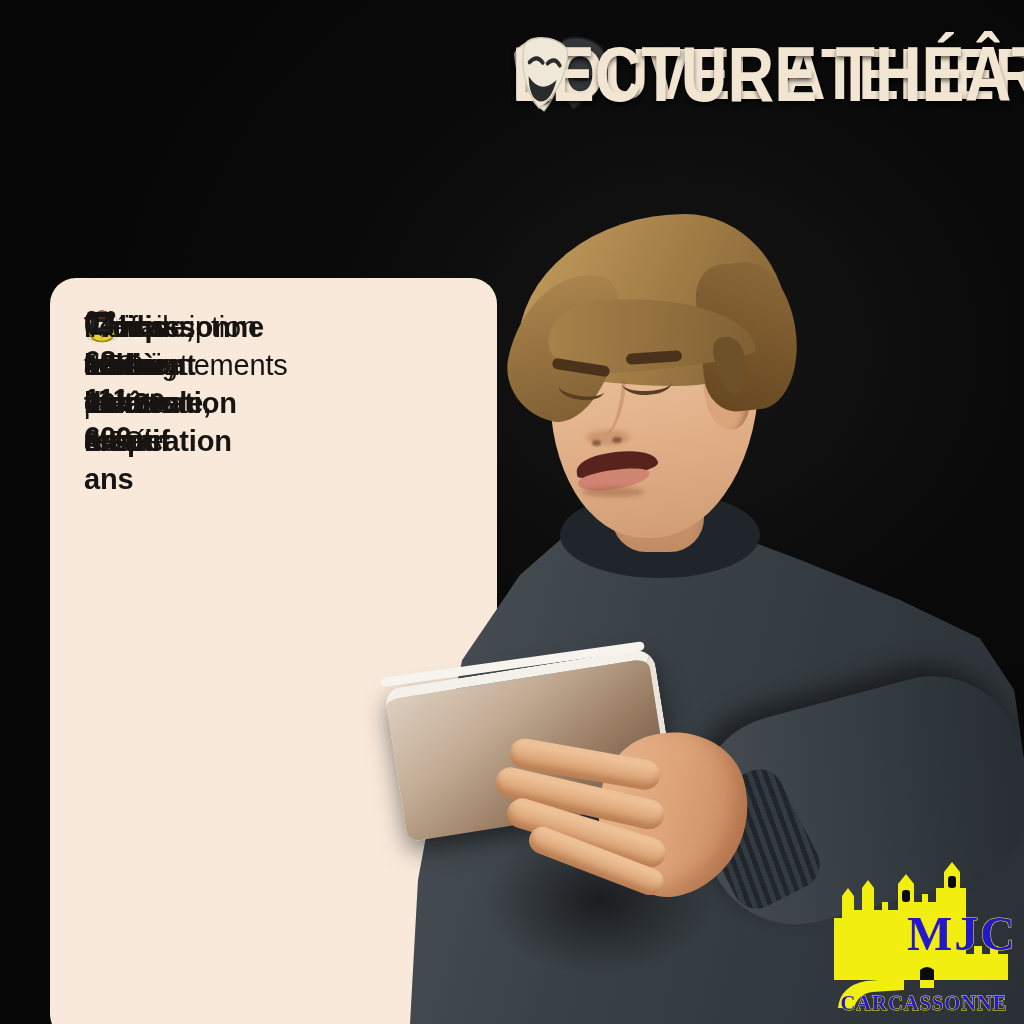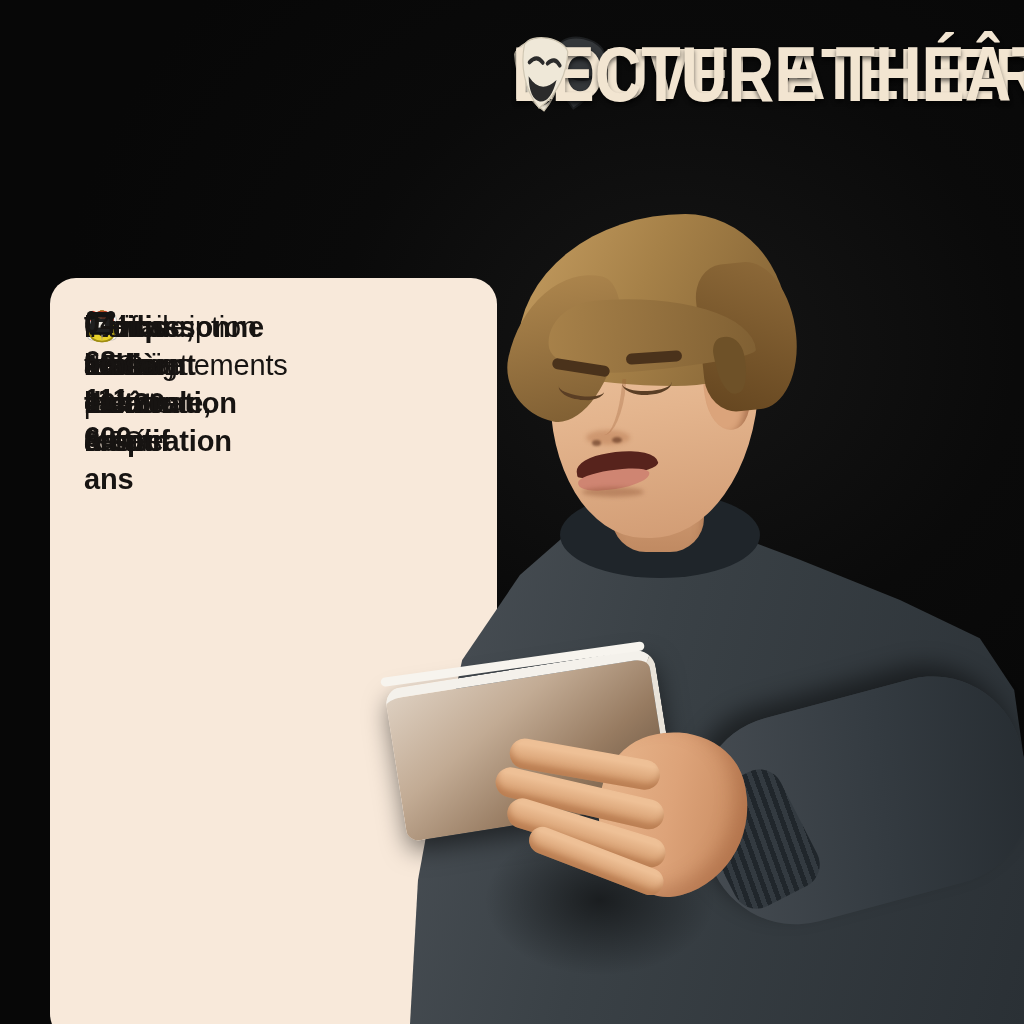--- a/index.html
+++ b/index.html
@@ -299,14 +299,29 @@
           <circle cx="7.5" cy="12" r="4.5" fill="#141414"></circle>
           <circle cx="28.5" cy="12" r="4.5" fill="#141414"></circle>
           <rect x="7" y="8.5" width="22" height="6" rx="3" fill="#141414"></rect>
           <rect x="14" y="19" width="8" height="6" rx="1.2" fill="#ece8e0"></rect>
         </svg>
       </span>
         <span>04 68 111 600</span>
     </p>
   </div>
 
+  <div class="logo">
+    <svg viewBox="0 0 200 162">
+      <path class="castle" d="M10,98 L10,60 L18,60 L18,38 L24,30 L30,38 L30,52 L38,52 L38,30 L44,22 L50,30
+        L50,52 L58,52 L58,44 L64,44 L64,52 L74,52 L74,26 L82,16 L90,26 L90,44 L98,44 L98,36 L104,36
+        L104,44 L112,44 L112,30 L120,30 L120,14 L128,4 L136,14 L136,30 L142,30 L142,96 L150,96 L150,88
+        L158,88 L158,96 L166,96 L166,88 L174,88 L174,96 L184,96 L184,122 L110,122 L110,130 L96,130
+        L96,122 L10,122 Z"></path>
+      <path class="castle" d="M14,150 Q16,128 42,123 L80,120 L80,132 L48,134 Q34,136 30,150 Z"></path>
+      <rect x="78" y="32" width="8" height="12" rx="3" fill="#0b0b0b"></rect>
+      <rect x="124" y="18" width="8" height="12" rx="3" fill="#0b0b0b"></rect>
+      <path d="M96,122 L96,112 Q103,106 110,112 L110,122 Z" fill="#0b0b0b"></path>
+      <text class="logo-org" x="138" y="92" text-anchor="middle">MJC</text>
+      <text class="logo-city" x="100" y="152" text-anchor="middle">CARCASSONNE</text>
+    </svg>
+  </div>
 
 </div>
 
 </body></html>

